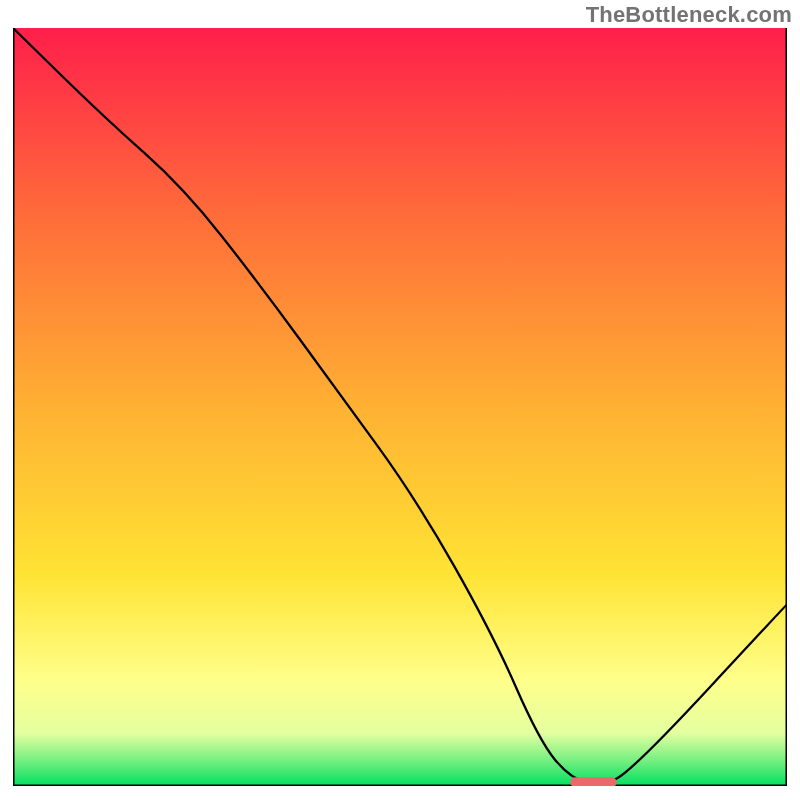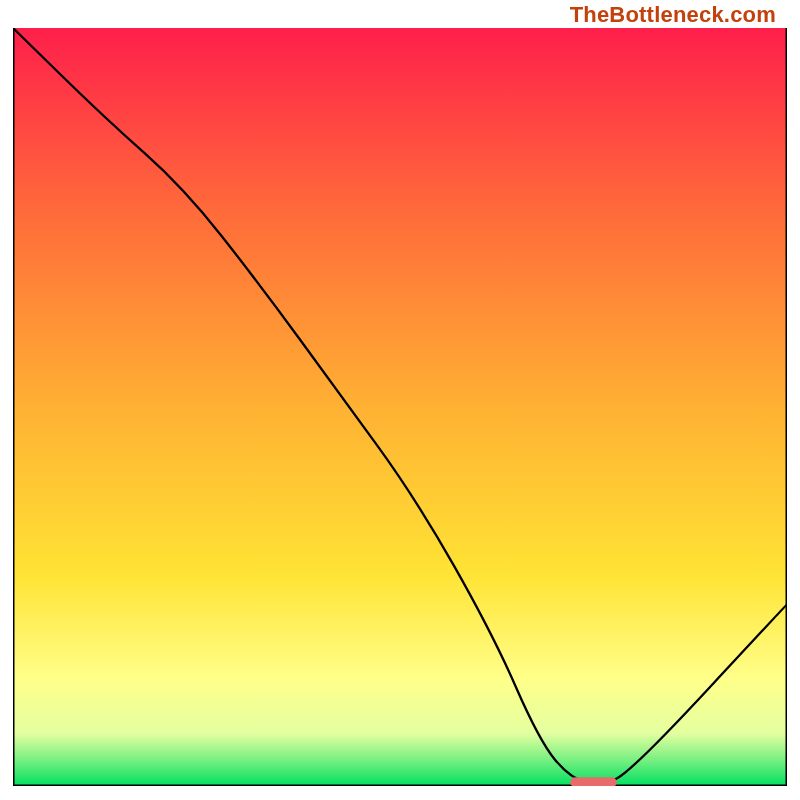--- a/index.html
+++ b/index.html
@@ -12,24 +12,24 @@
     font-family: Arial, Helvetica, sans-serif;
   }
   .canvas {
     position: relative;
     width: 800px;
     height: 800px;
   }
   .watermark {
     position: absolute;
     top: 2px;
-    right: 24px;
+    right: 8px;
     font-size: 22px;
     font-weight: 600;
-    color: #c2410c;
+    color: #737373;
     letter-spacing: 0.2px;
   }
   .plot {
     position: absolute;
     left: 13px;
     top: 28px;
     width: 774px;   
     height: 758px;  
     box-sizing: border-box;
   }

